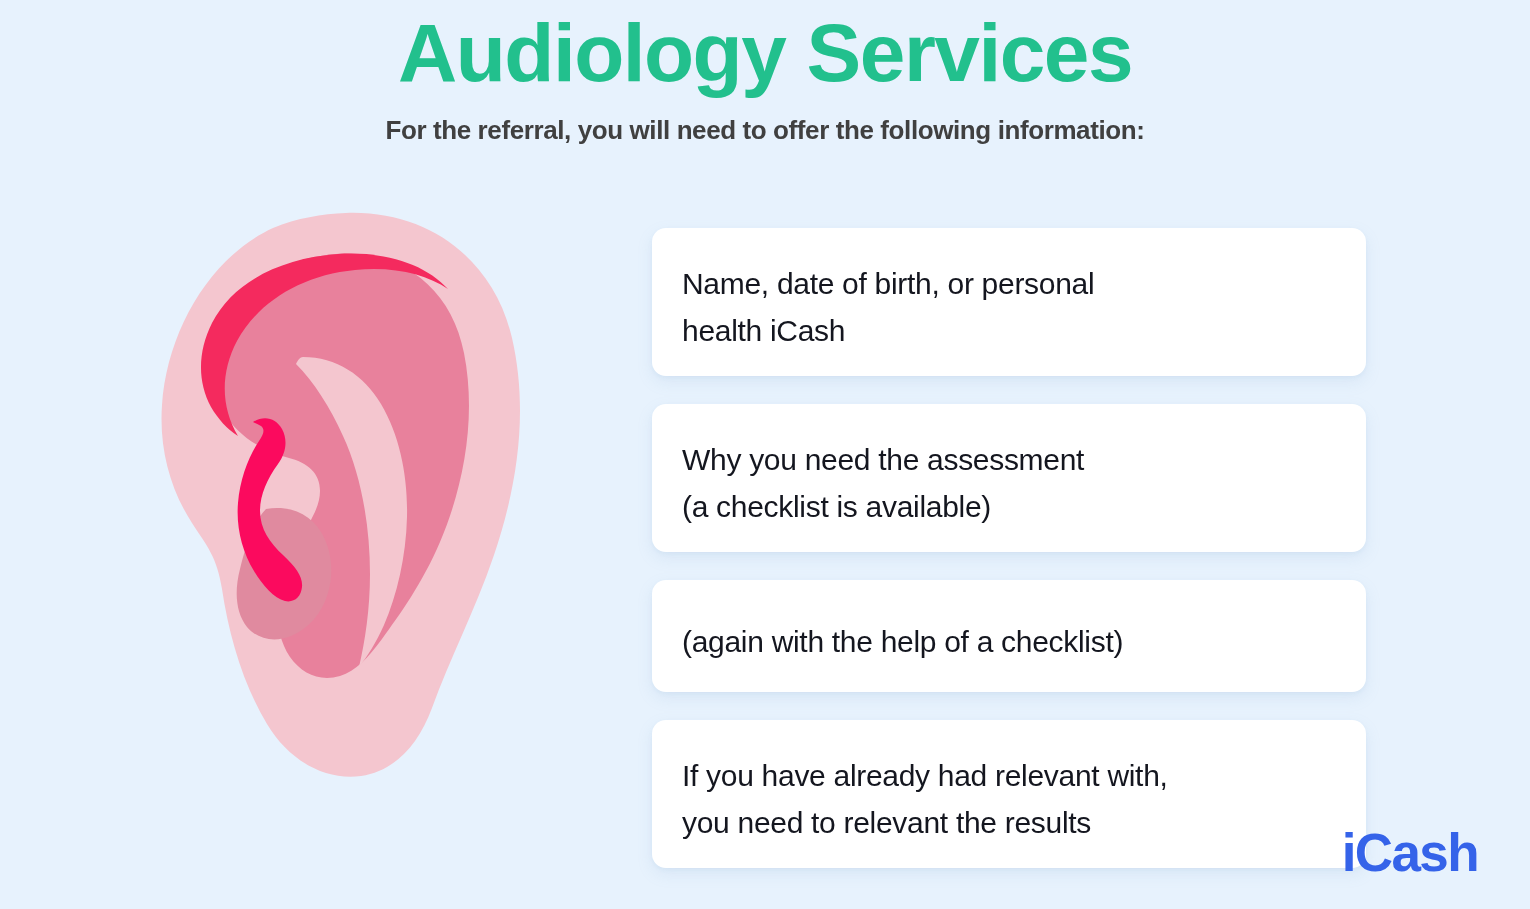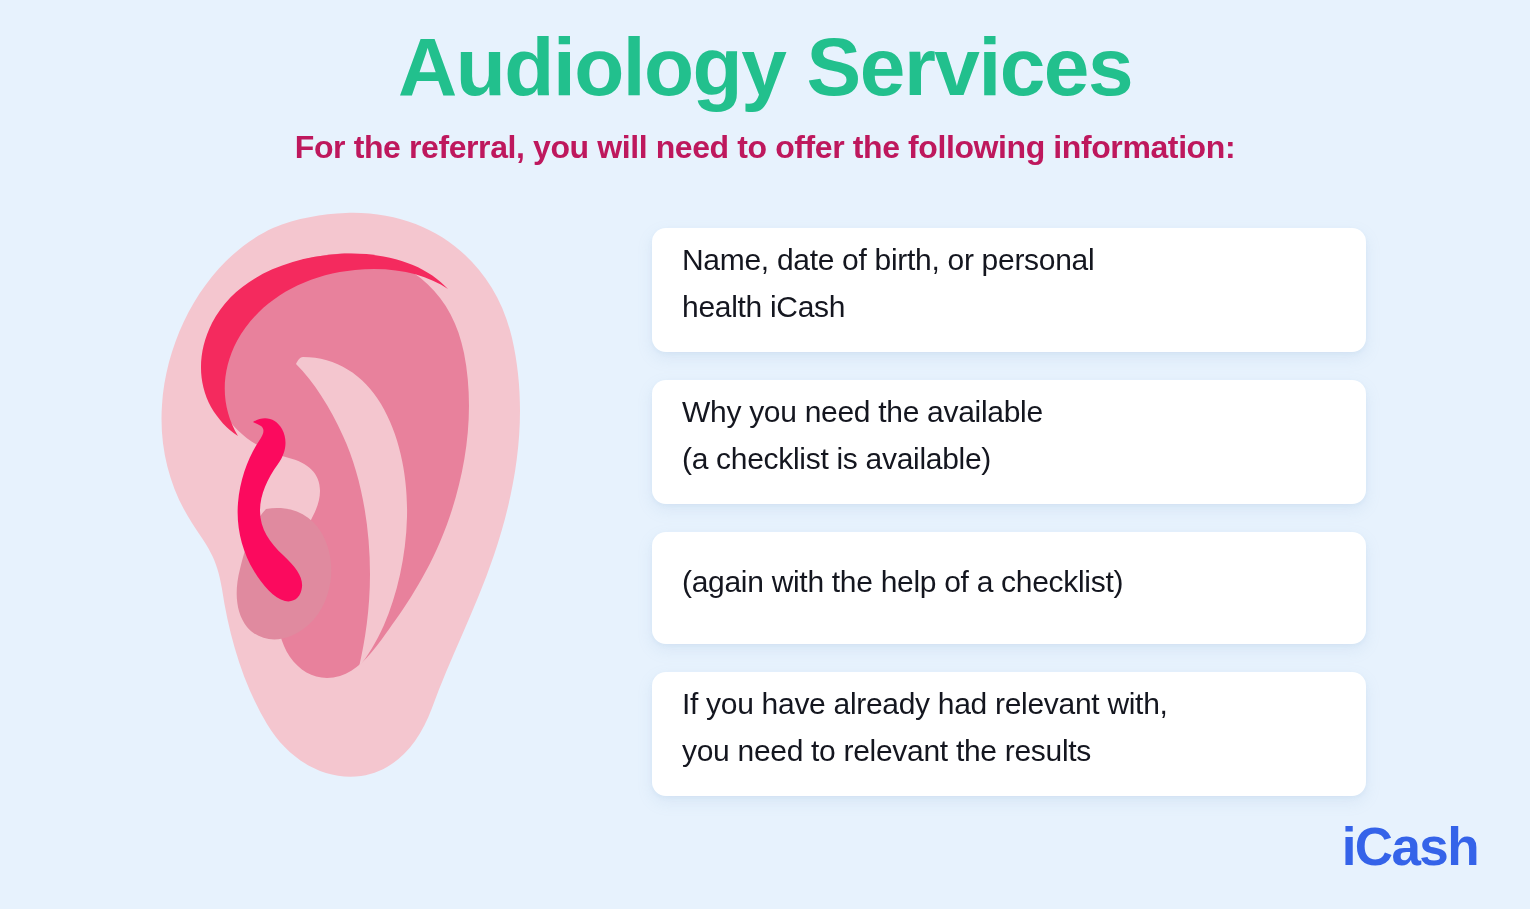--- a/index.html
+++ b/index.html
@@ -25,36 +25,36 @@
   
   #header {
     position: absolute;
     left: 0;
     top: 0;
     width: 1530px;
     text-align: center;
   }
   #page-title {
     margin: 0;
-    padding-top: 26px;
+    padding-top: 12px;
     font-size: 82px;
     line-height: 1.0;
     font-weight: bold;
     letter-spacing: -1.5px;
     color: #22c08d;
     font-family: "Liberation Sans", sans-serif;
   }
   #page-subtitle {
     margin: 0;
     padding-top: 22px;
-    font-size: 32px;
+    font-size: 26px;
     line-height: 1.1;
     font-weight: bold;
     letter-spacing: -0.4px;
-    color: #be185d;
+    color: #404040;
     font-family: "Liberation Sans", sans-serif;
   }
 
   
   #ear-illustration {
     position: absolute;
     left: 150px;
     top: 205px;
     width: 420px;
     height: 575px;
@@ -73,42 +73,42 @@
     width: 714px;
     display: flex;
     flex-direction: column;
     gap: 28px;
   }
   .info-card {
     background: #ffffff;
     border-radius: 14px;
     box-shadow: 0 6px 16px rgba(120, 160, 200, 0.13),
                 0 2px 4px rgba(120, 160, 200, 0.08);
-    padding: 8px 30px 22px 30px;
+    padding: 32px 30px 22px 30px;
     box-sizing: border-box;
     min-height: 112px;
     display: flex;
     flex-direction: column;
     justify-content: center;
   }
   .info-card-line {
     font-size: 30px;
     line-height: 47px;
     font-weight: normal;
     letter-spacing: -0.3px;
     color: #14161f;
     font-family: "Liberation Sans", sans-serif;
     white-space: nowrap;
   }
 
   
   #brand-logo {
     position: absolute;
     right: 52px;
-    bottom: 36px;
+    bottom: 30px;
     font-size: 53px;
     line-height: 1;
     font-weight: bold;
     letter-spacing: -1.6px;
     color: #3563e9;
     font-family: "Liberation Sans", sans-serif;
   }
 </style>
 </head>
 <body>
@@ -192,21 +192,21 @@
   </div>
 
   <div id="info-card-list">
 
     <div class="info-card">
       <span class="info-card-line">Name, date of birth, or personal</span>
       <span class="info-card-line">health iCash</span>
     </div>
 
     <div class="info-card">
-      <span class="info-card-line">Why you need the available</span>
+      <span class="info-card-line">Why you need the assessment</span>
       <span class="info-card-line">(a checklist is available)</span>
     </div>
 
     <div class="info-card">
       <span class="info-card-line">(again with the help of a checklist)</span>
     </div>
 
     <div class="info-card">
       <span class="info-card-line">If you have already had relevant with,</span>
       <span class="info-card-line">you need to relevant the results</span>

